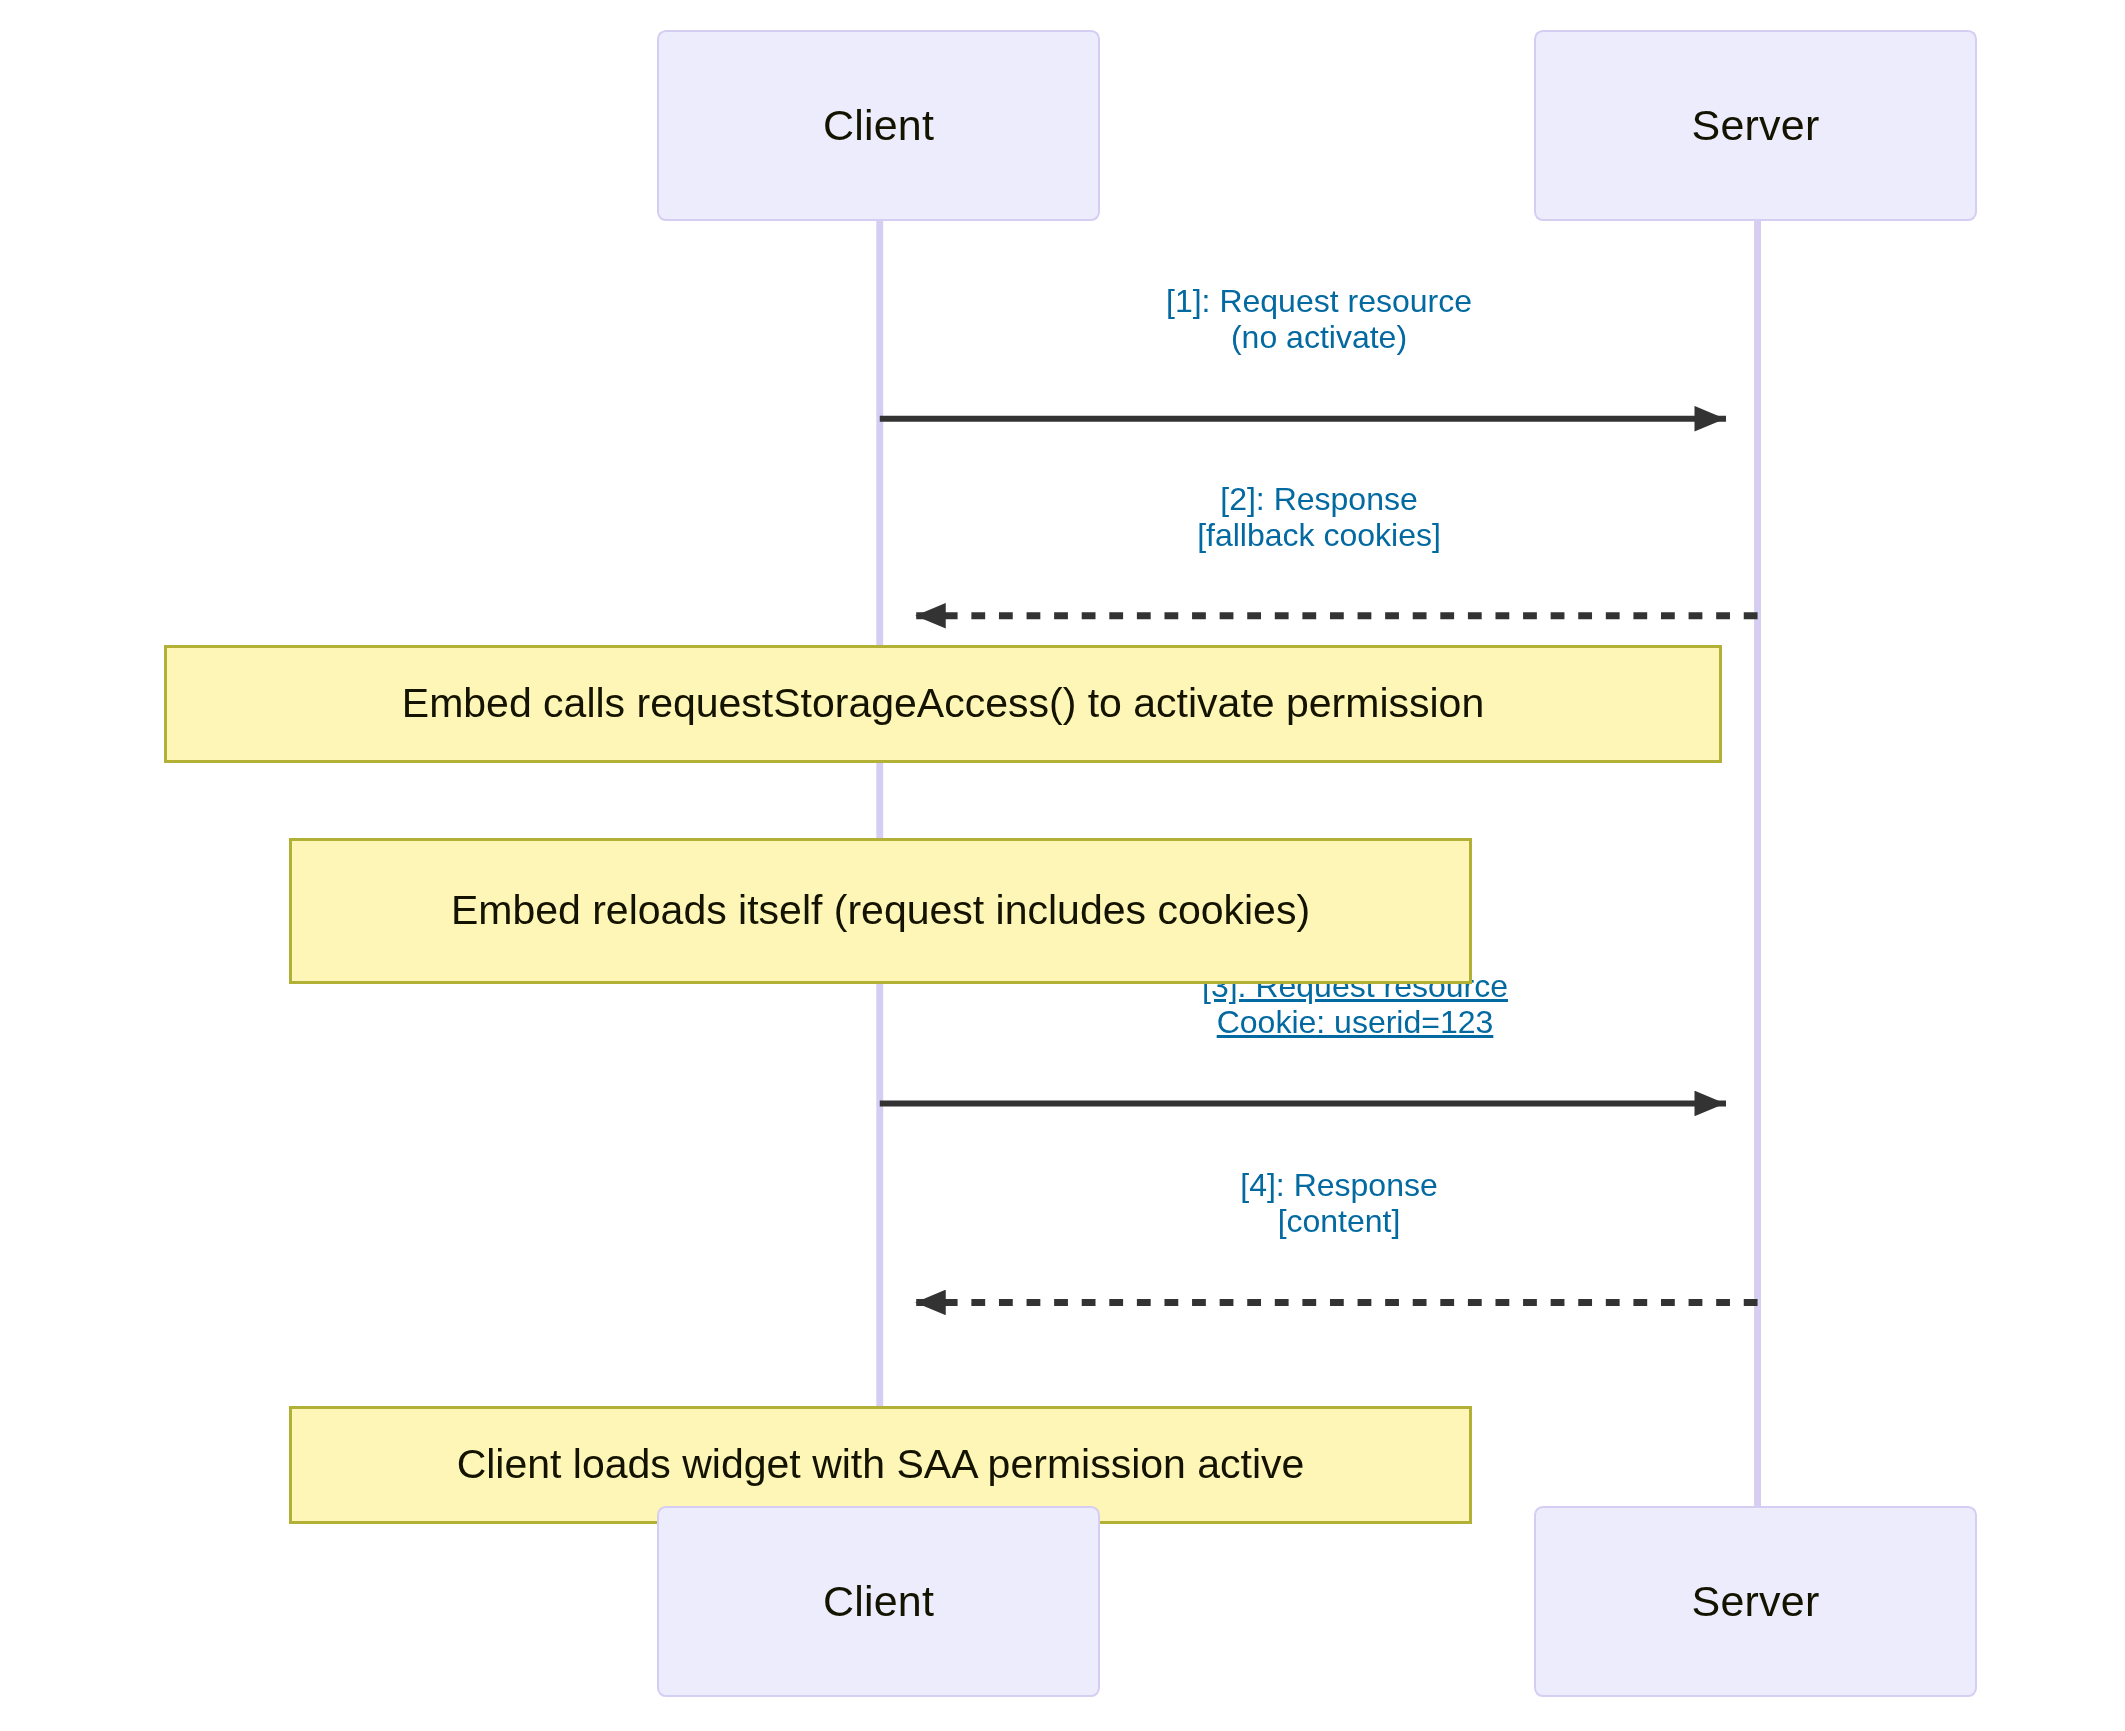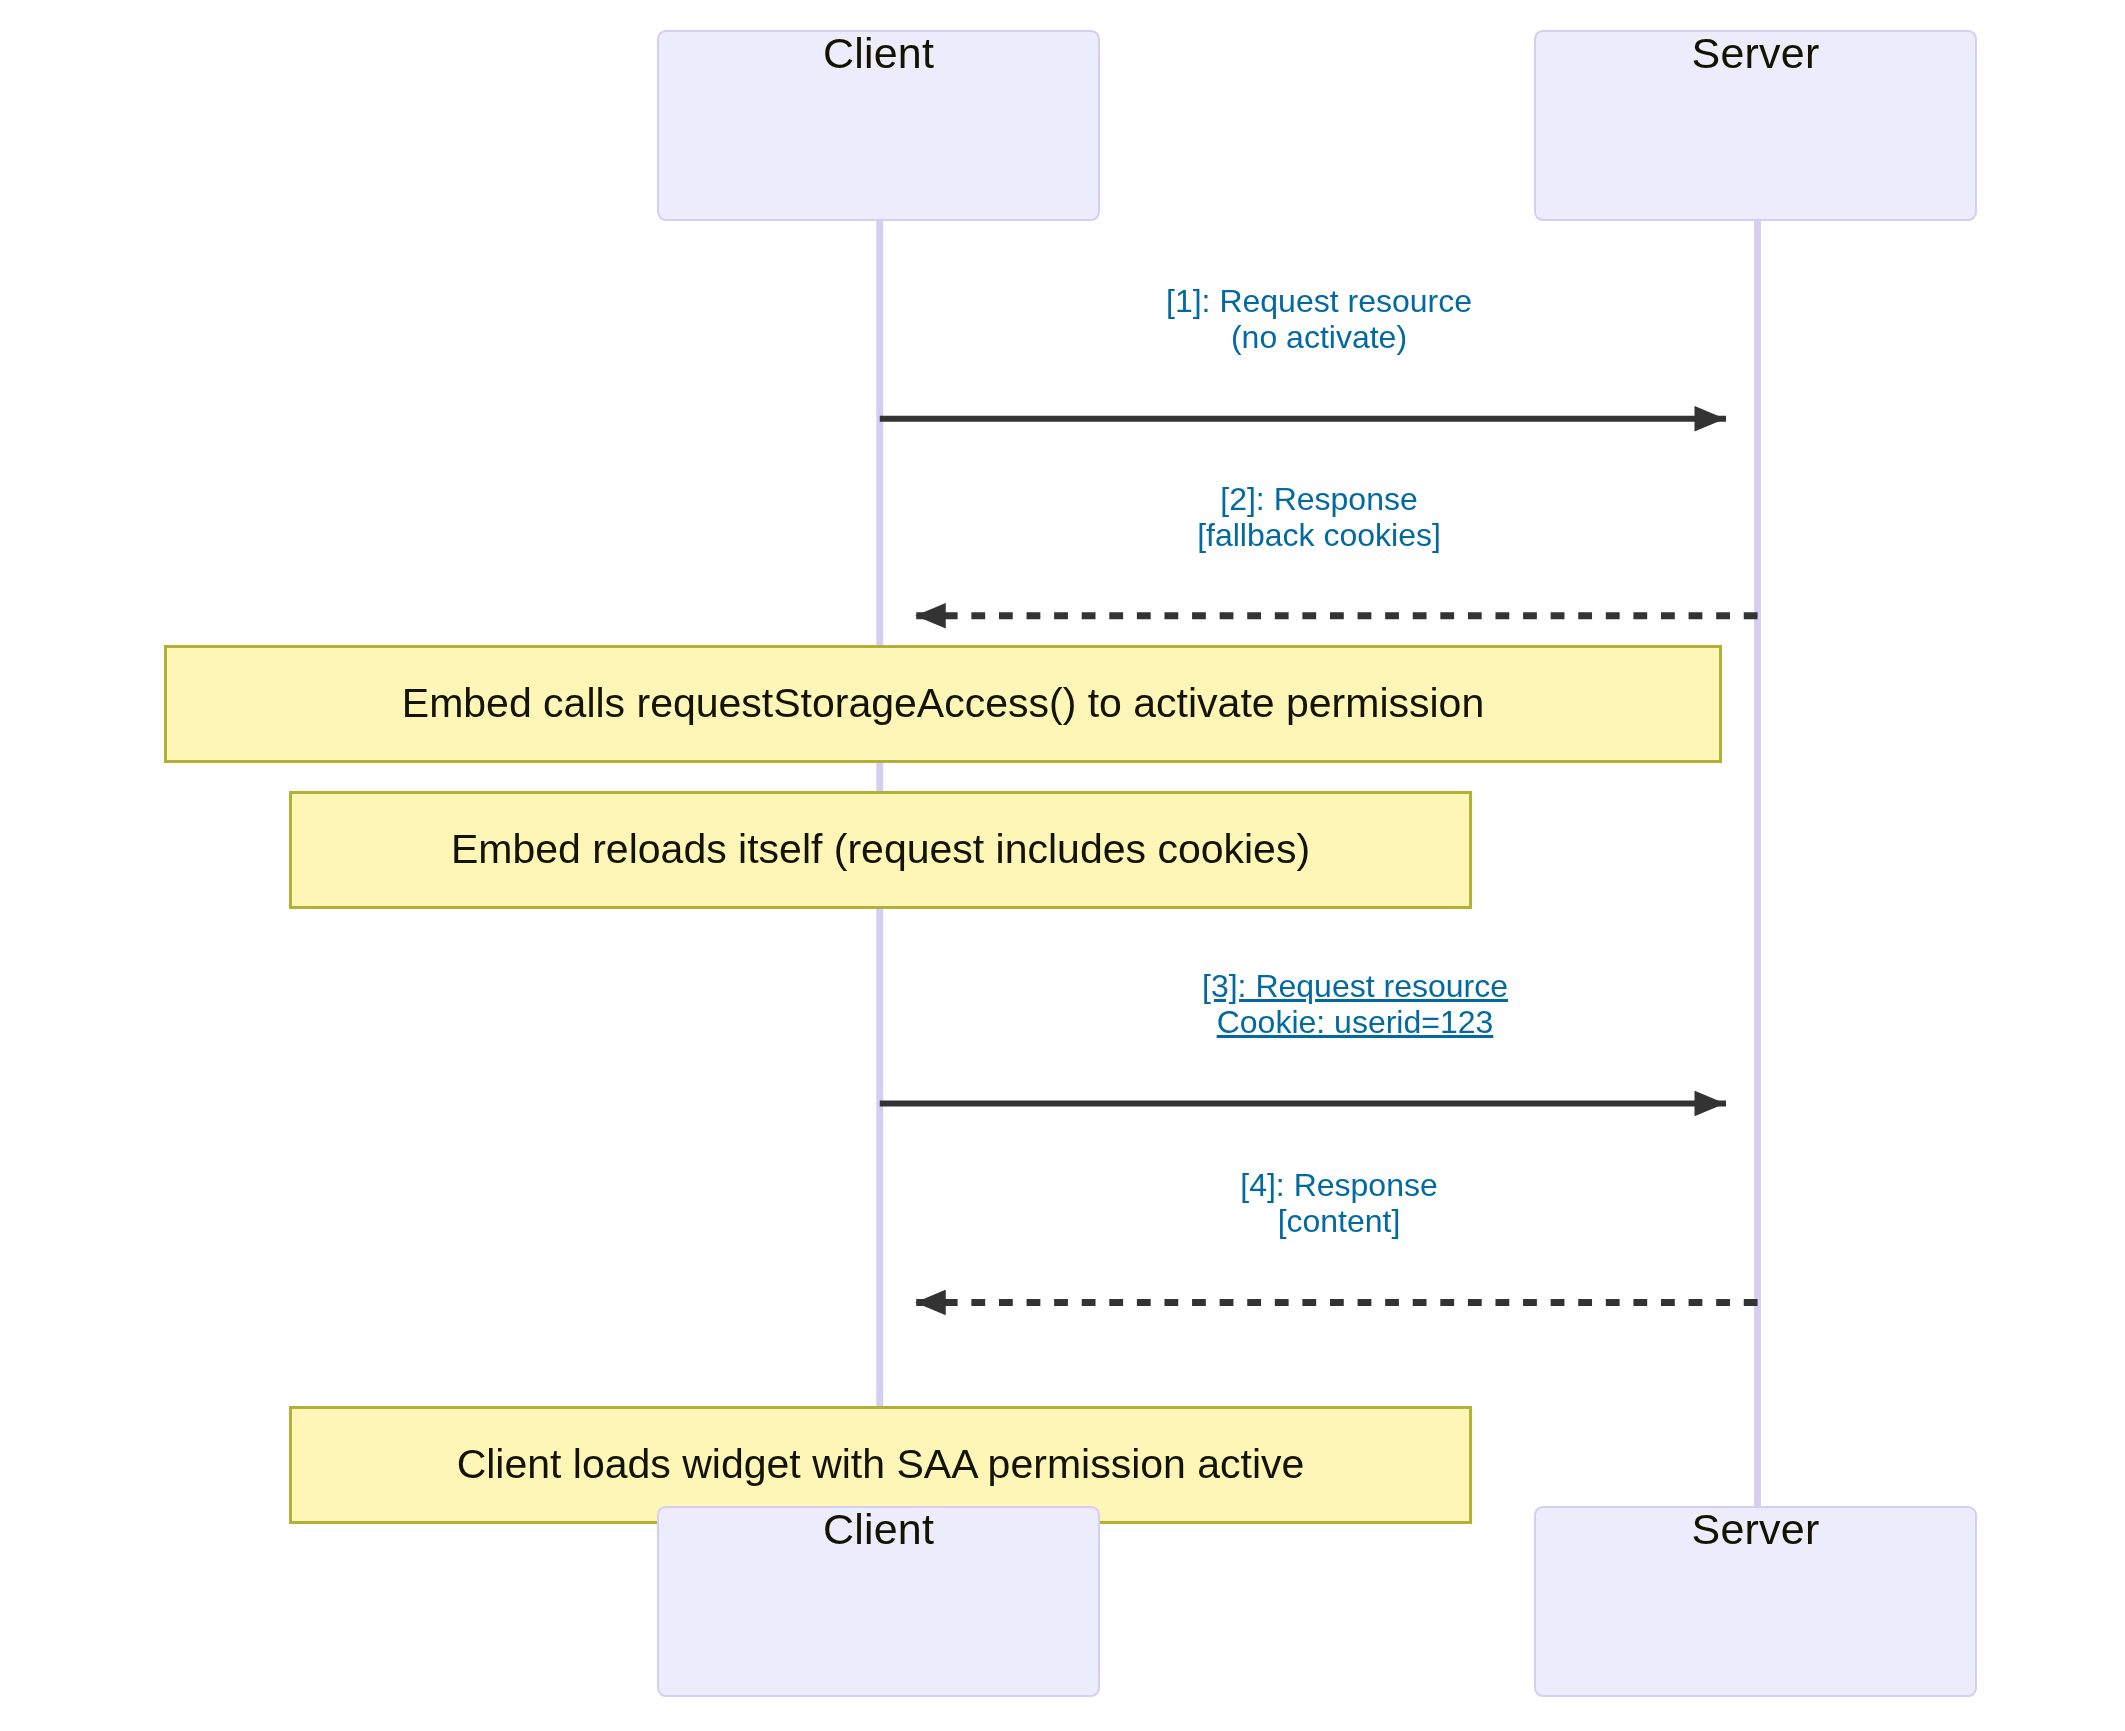--- a/index.html
+++ b/index.html
@@ -26,20 +26,21 @@
     height: 1732px;
   }
   
   .actor-box {
     position: absolute;
     box-sizing: border-box;
     background: #ececfd;
     border: 2px solid #d6cdf2;
     border-radius: 8.9px;
     display: flex;
+    align-items: center;
     justify-content: center;
   }
   .actor-label {
     font-size: 43px;
     color: #131300;
     line-height: 1;
     letter-spacing: 0.2px;
     font-weight: 400;
   }
   
@@ -126,21 +127,21 @@
 
   <div class="msg-label" style="left:900px; top:1168px; width:878px;">
     <span class="ln">[4]: Response</span>
     <span class="ln">[content]</span>
   </div>
 
   <div class="note-box" style="left:164px; top:645px; width:1558px; height:118px;">
     <span class="note-label">Embed calls requestStorageAccess() to activate permission</span>
   </div>
 
-  <div class="note-box" style="left:289px; top:791px; width:1183px; height:118px;">
+  <div class="note-box" style="left:289px; top:838px; width:1183px; height:146px;">
     <span class="note-label">Embed reloads itself (request includes cookies)</span>
   </div>
 
   <div class="note-box" style="left:289px; top:1406px; width:1183px; height:118px;">
     <span class="note-label">Client loads widget with SAA permission active</span>
   </div>
 
   <div class="actor-box" style="left:657px; top:1506px; width:443px; height:191px;">
     <span class="actor-label">Client</span>
   </div>

